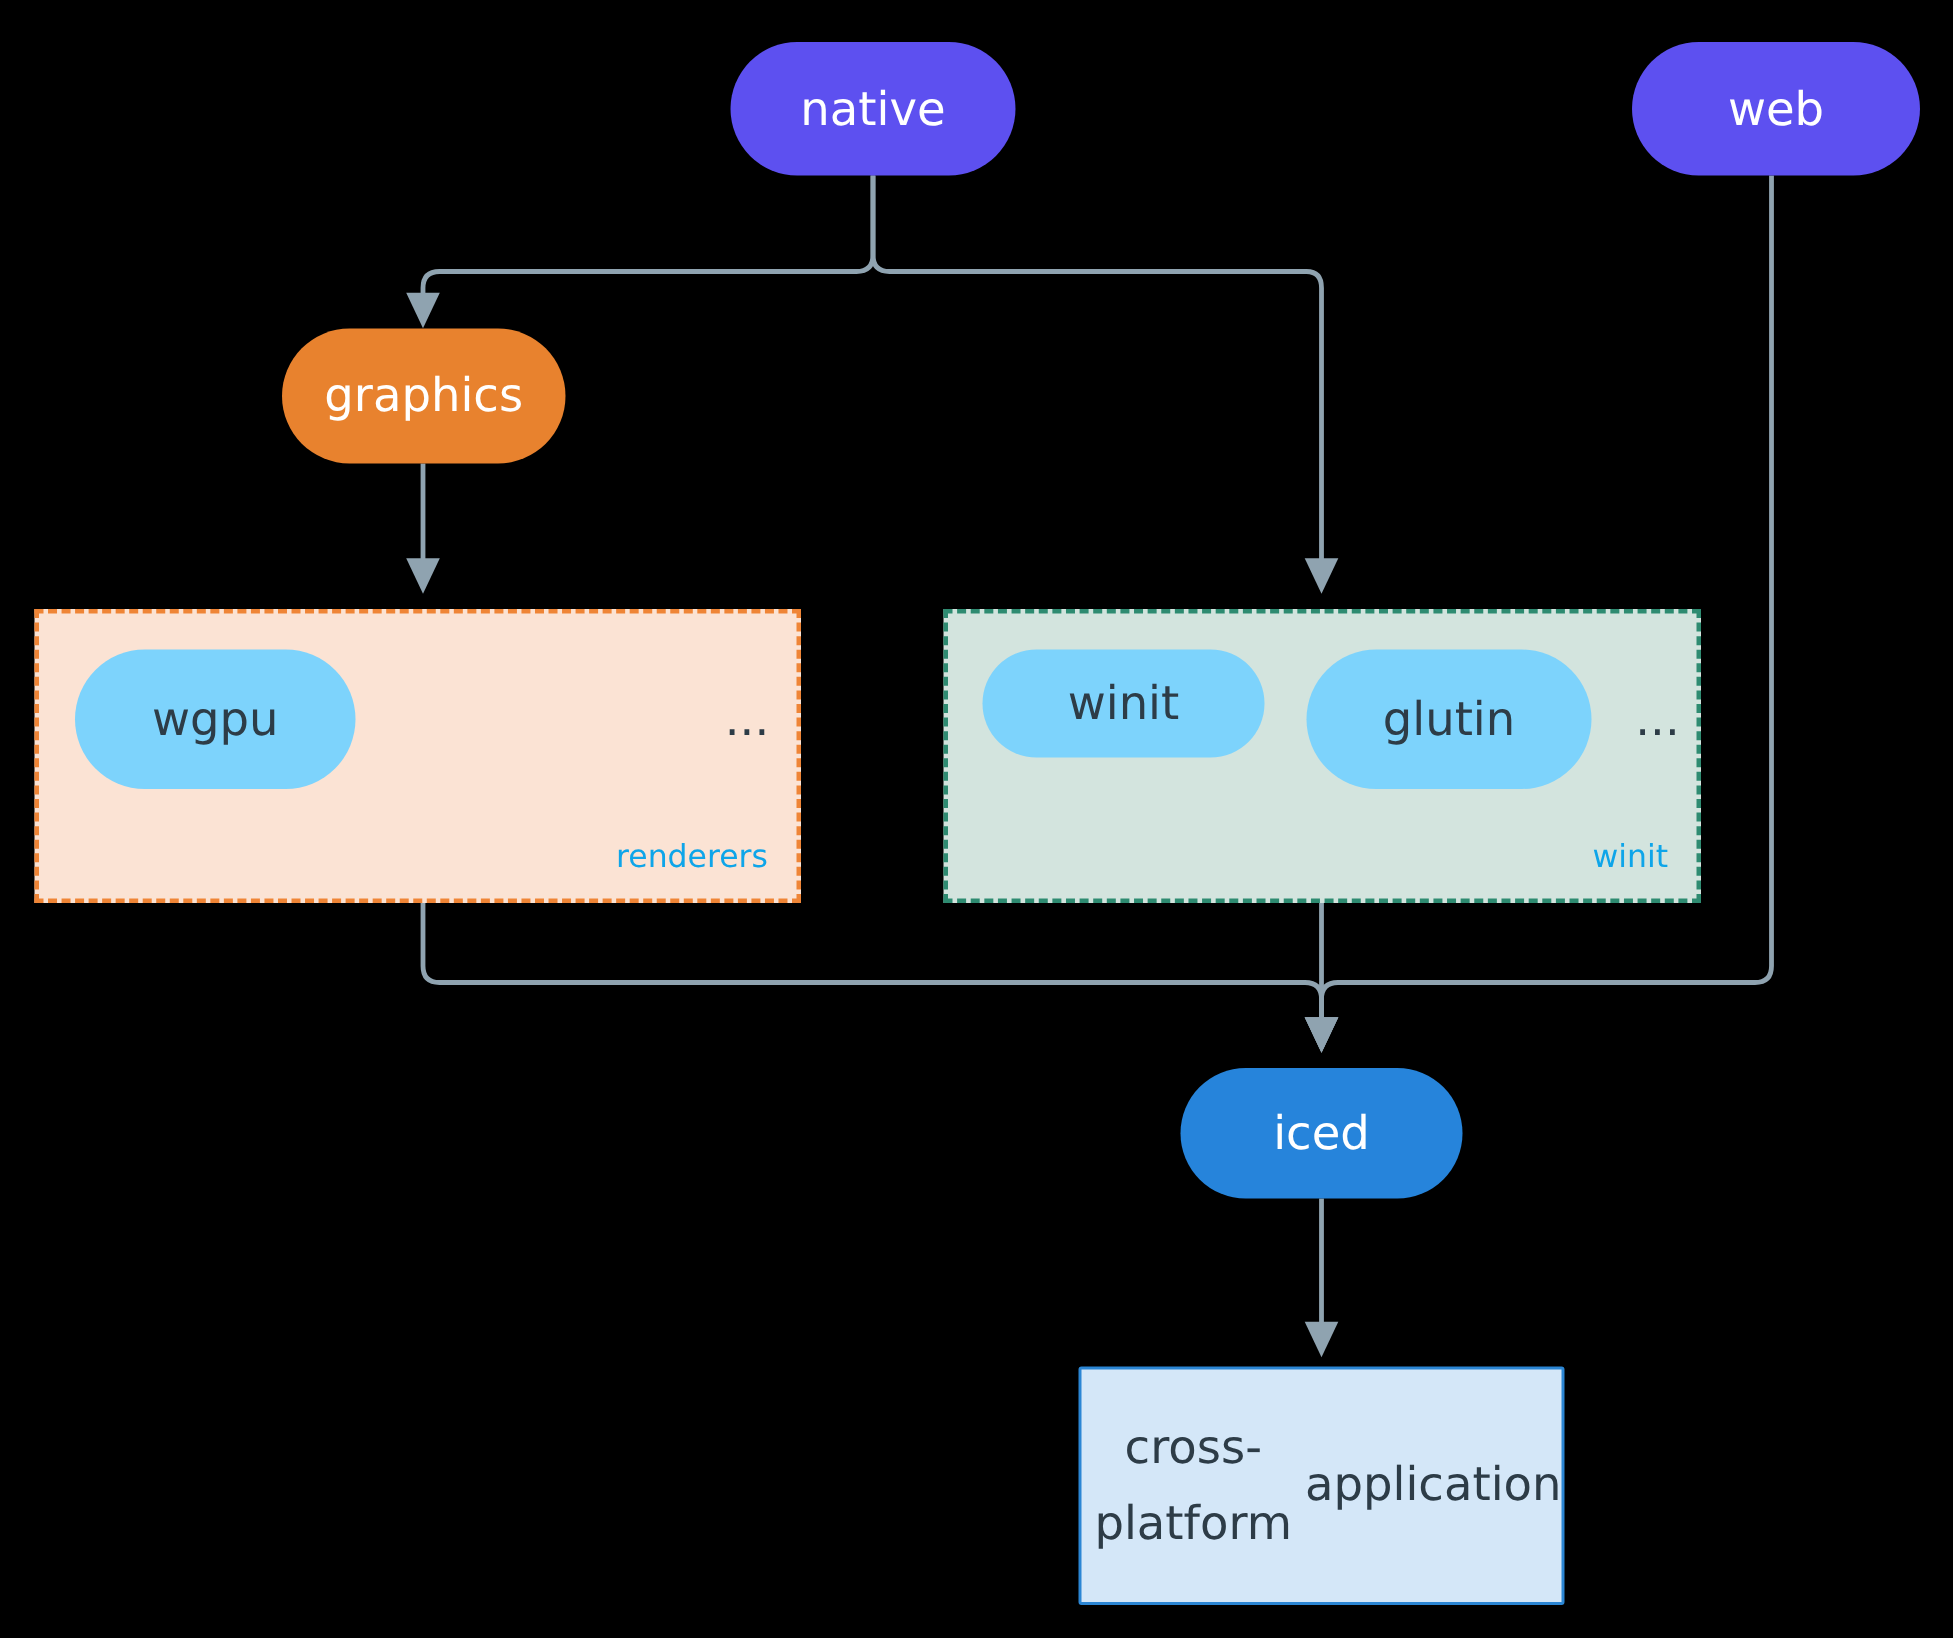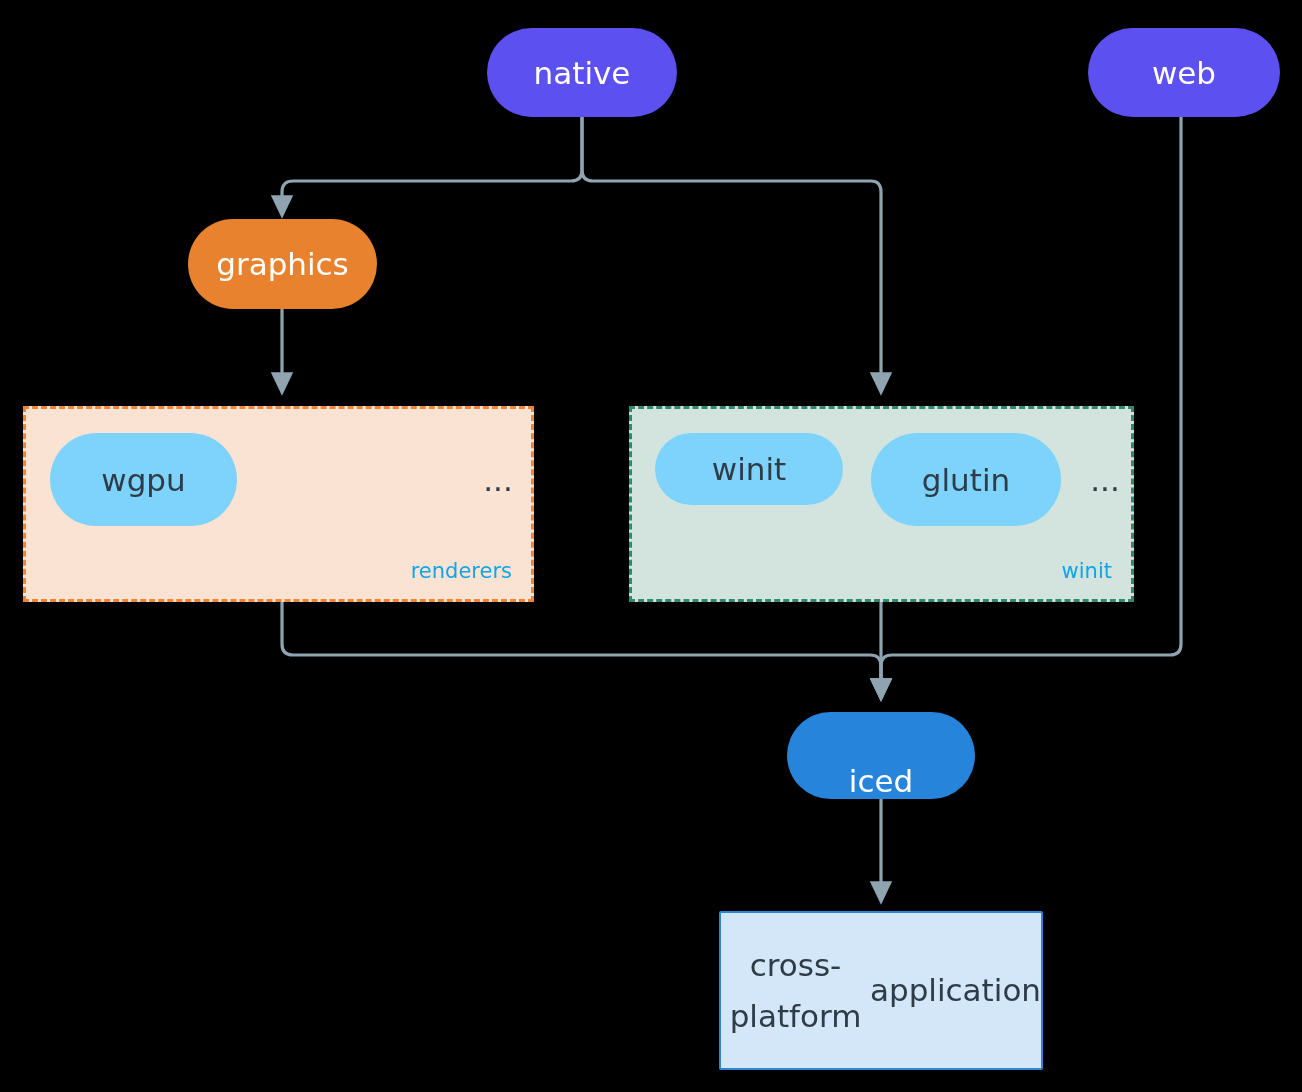--- a/index.html
+++ b/index.html
@@ -89,21 +89,21 @@
   <div class="group group-shells" style="left:629px;top:406px;width:505px;height:196px;"></div>
   <div class="leaf" style="left:655px;top:433px;width:188px;height:72px;">
     <span>winit</span>
   </div>
   <div class="leaf" style="left:871px;top:433px;width:190px;height:93px;">
     <span>glutin</span>
   </div>
   <div class="ellipsis" style="left:1085px;top:463px;width:40px;height:34px;">...</div>
   <div class="group-label" style="left:900px;top:556px;width:212px;height:30px;">winit</div>
 
-  <div class="node pill pill-iced" style="left:787px;top:712px;width:188px;height:87px;align-items:flex-end;">
+  <div class="node pill pill-iced" style="left:787px;top:712px;width:188px;height:87px;">
     <span>iced</span>
   </div>
 
   <div class="node box-app" style="left:719px;top:911px;width:324px;height:159px;">
     <span class="l">cross-platform</span>
     <span class="l">application</span>
   </div>
 
 </div>
 

